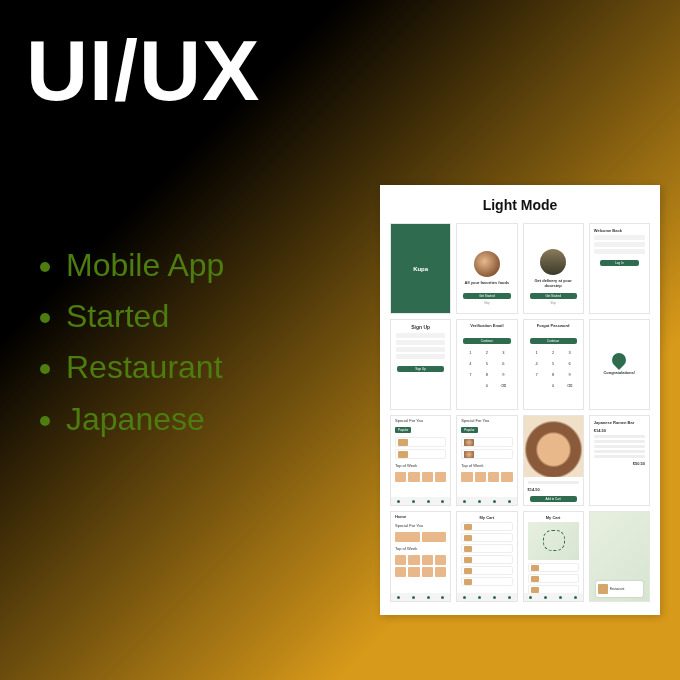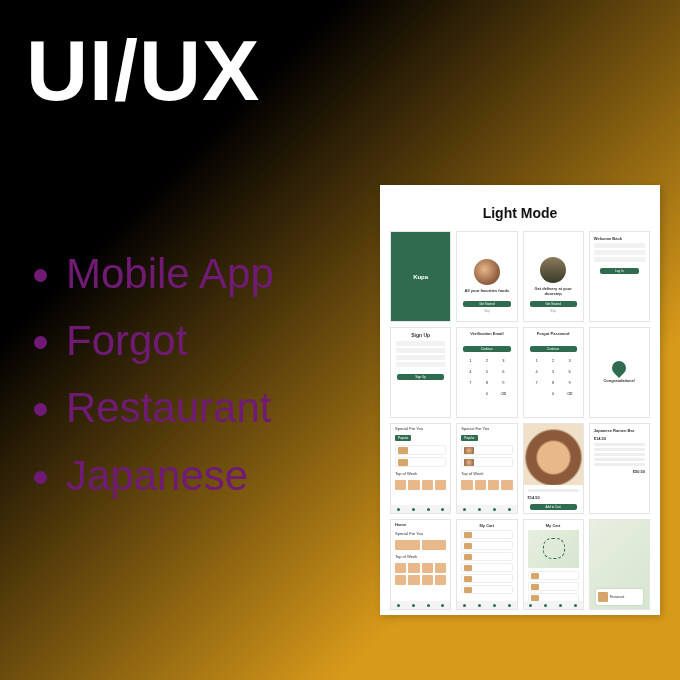--- a/index.html
+++ b/index.html
@@ -1,20 +1,20 @@
 <!DOCTYPE html>
 <html><head>
 <meta charset="utf-8">
 <style>
   *{margin:0;padding:0;box-sizing:border-box}
   body{width:680px;height:680px;overflow:hidden;font-family:Arial,Helvetica,sans-serif;background:linear-gradient(135deg,#000 0%,#000 25%,#d89a1a 75%,#d89a1a 100%)}
   .wrap{position:relative;width:680px;height:492px}
   .heading{position:absolute;left:26px;top:30px;color:#fff;font-weight:900;font-size:86px;line-height:.95;letter-spacing:1px}
-  .bullets{position:absolute;left:26px;top:240px;color:#701a75;font-size:42px;line-height:1.6;font-weight:400;list-style:disc;padding-left:40px}
-  .panel{position:absolute;right:20px;top:185px;width:280px;height:430px;background:#fff;padding:20px 10px 10px 10px;box-shadow:2px 2px 8px rgba(0,0,0,.2)}
+  .bullets{position:absolute;left:26px;top:240px;color:#4d7c0f;font-size:32px;line-height:1.6;font-weight:400;list-style:disc;padding-left:40px}
+  .panel{position:absolute;right:20px;top:185px;width:280px;height:430px;background:#fff;padding:12px 10px 10px 10px;box-shadow:2px 2px 8px rgba(0,0,0,.2)}
   .panel-title{text-align:center;font-weight:700;font-size:14px;margin-bottom:10px;color:#111}
   .grid{display:grid;grid-template-columns:repeat(4,1fr);gap:5px}
   .shot{height:91px;background:#fff;border:1px solid #e5e5e5;position:relative;overflow:hidden;font-size:4px;color:#333}
   .shot .bar{position:absolute;bottom:0;left:0;right:0;height:8px;background:#f4f4f4;display:flex;justify-content:space-around;align-items:center}
   .shot .bar i{width:3px;height:3px;background:#2e6b4f;border-radius:50%}
   .shot .btn{background:#2e6b4f;color:#fff;border-radius:2px;padding:1px 0;text-align:center;font-size:3px;margin:2px 6px}
   .s1{background:#2e6b4f;color:#fff;display:flex;align-items:center;justify-content:center;font-size:6px;font-weight:700}
   .s2,.s3{display:flex;flex-direction:column;align-items:center;justify-content:center}
   .circ{width:26px;height:26px;border-radius:50%;background:radial-gradient(circle at 40% 40%,#e8b88a,#8a5a3a 70%);margin-bottom:4px}
   .s3 .circ{background:linear-gradient(#8a7a5a,#3a3a2a)}
@@ -52,21 +52,21 @@
 </head>
 <body>
 
 <div class="wrap">
   <div class="heading">
     <div>UI/UX</div>
   </div>
 
   <ul class="bullets">
     <li>Mobile App</li>
-    <li>Forgot</li>
+    <li>Started</li>
     <li>Restaurant</li>
     <li>Japanese</li>
   </ul>
 
   <div class="panel">
     <div class="panel-title">Light Mode</div>
     <div class="grid">
 
       <div class="shot s1">
         <span>Kupa</span>

